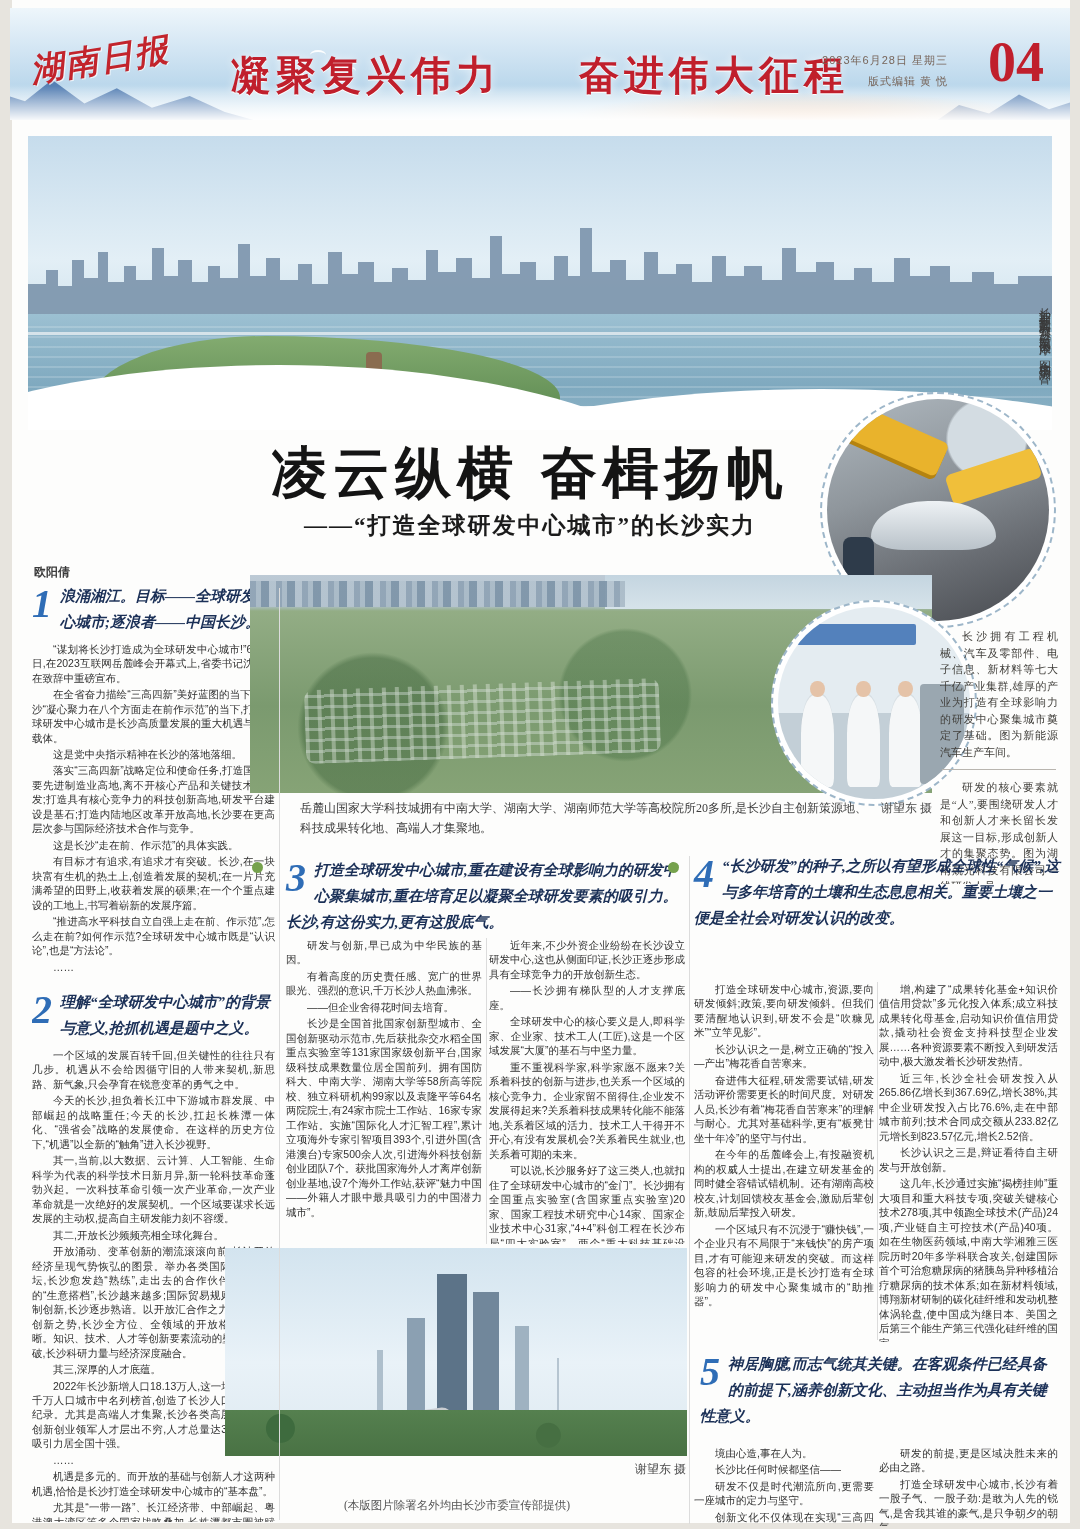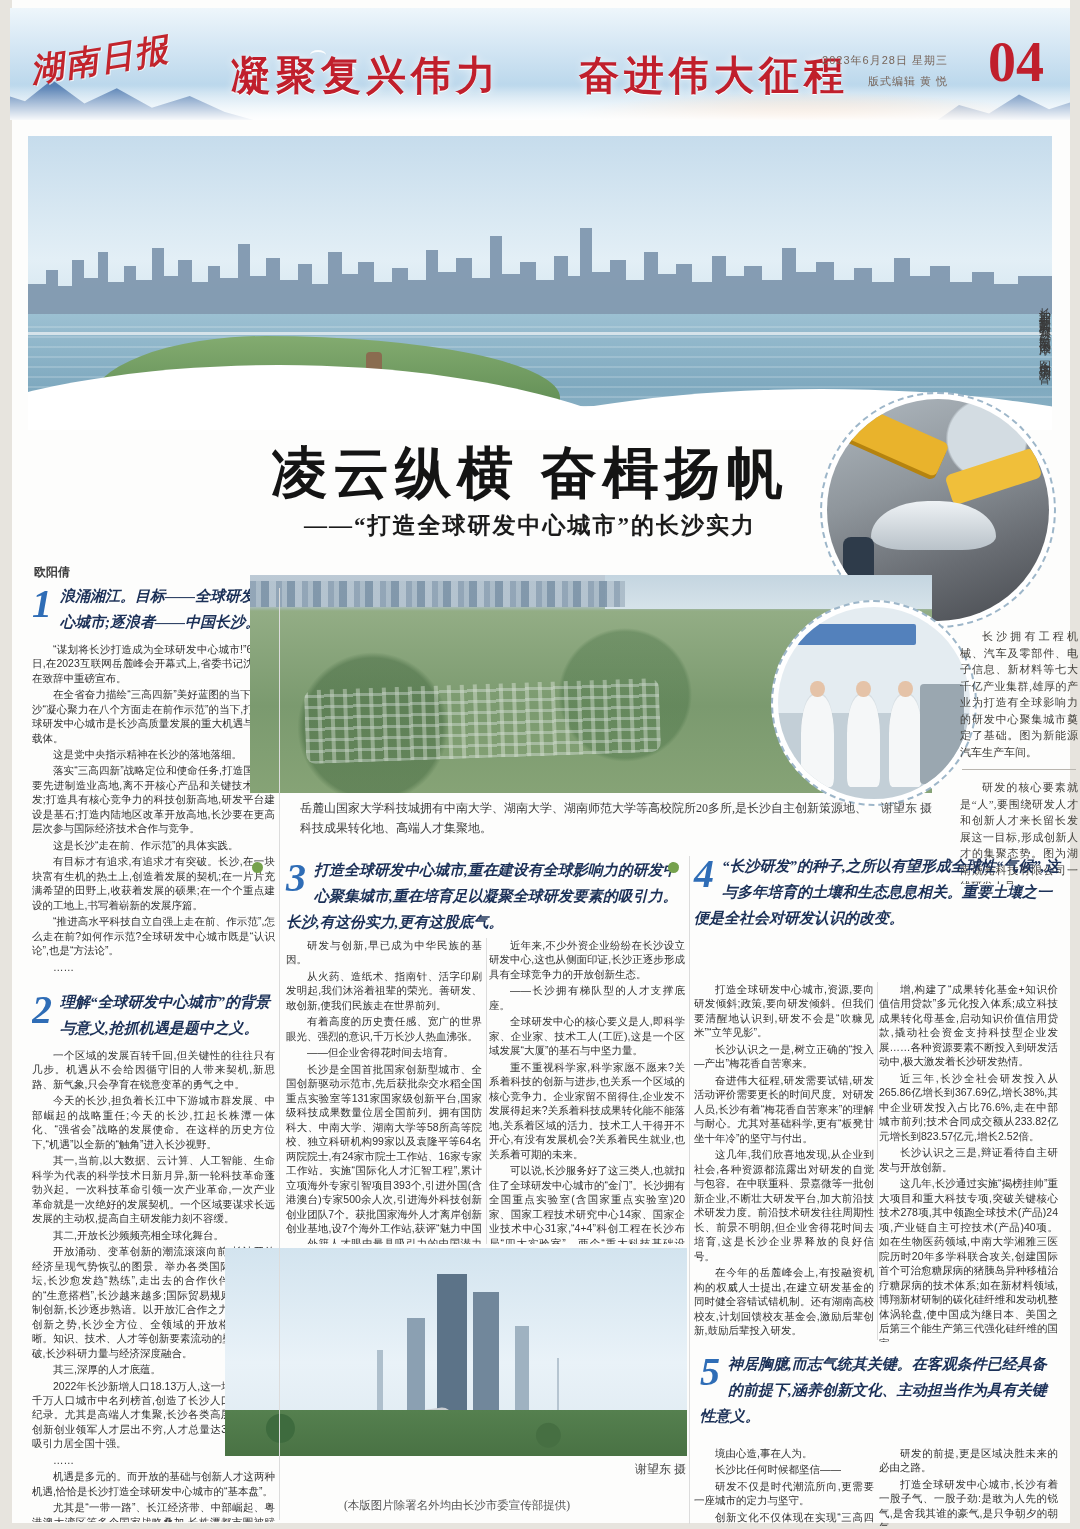--- a/index.html
+++ b/index.html
@@ -111,21 +111,21 @@
   .bp-road{position:absolute;left:-30px;bottom:6px;width:260px;height:26px;background:#c9cdd1;
     transform:rotate(-8deg);border-radius:12px;}
   
   .cap{position:absolute;font-family:"Liberation Serif",serif;font-size:12px;line-height:1.65;
     color:#3c3c3c;text-align:justify;overflow:hidden;}
   .capAerial{left:300px;top:799px;width:632px;height:44px;}
   .capBottom{left:228px;top:1460px;width:458px;height:36px;}
   .photog{float:right;margin-left:14px;color:#4a4a4a;}
   .provider{position:absolute;left:228px;top:1498px;width:458px;text-align:center;
     font-family:"Liberation Serif",serif;font-size:11.5px;color:#555;}
-  .sidebar{position:absolute;left:940px;top:628px;width:118px;height:256px;overflow:hidden;margin-left:20px;}
+  .sidebar{position:absolute;left:940px;top:628px;width:118px;height:256px;overflow:hidden;}
   .scap{margin:0;font-family:"Liberation Serif",serif;font-size:11px;line-height:1.5;
     color:#42403c;text-align:justify;text-indent:2em;}
   .sdiv{border-top:1px solid #b9b5af;margin:9px 2px;}
   
   .sec-head{display:flow-root;margin-bottom:6px;}
   .num{float:left;font-family:"Liberation Serif",serif;font-style:italic;font-weight:700;
     font-size:40px;line-height:.85;color:#2f6db6;margin:3px 8px 0 0;}
   .lead{font-family:"Liberation Serif",serif;font-style:italic;font-weight:700;
     font-size:15px;line-height:1.72;color:#1b3057;}
   .colL{position:absolute;left:32px;top:584px;width:243px;height:938px;overflow:hidden;}
@@ -258,42 +258,40 @@
     <div class="sdiv"></div>
     <p class="scap">研发的核心要素就是“人”,要围绕研发人才和创新人才来长留长发展这一目标,形成创新人才的集聚态势。图为湖南兢光科技有限公司一线研发人员。</p>
   </div>
 
   <span class="dot" style="left:252px;top:862px;"></span>
   <div class="shead s3h sec-head">
     <span class="num">3</span><span class="lead">打造全球研发中心城市,重在建设有全球影响力的研发中心聚集城市,重在培育足以凝聚全球研发要素的吸引力。长沙,有这份实力,更有这股底气。</span>
   </div>
   <div class="col c3a">
       <p class="para">研发与创新,早已成为中华民族的基因。</p>
-      <p class="para">从火药、造纸术、指南针、活字印刷发明起,我们沐浴着祖辈的荣光。善研发、敢创新,使我们民族走在世界前列。</p>
       <p class="para">有着高度的历史责任感、宽广的世界眼光、强烈的意识,千万长沙人热血沸张。</p>
       <p class="para">——但企业舍得花时间去培育。</p>
       <p class="para">长沙是全国首批国家创新型城市、全国创新驱动示范市,先后获批杂交水稻全国重点实验室等131家国家级创新平台,国家级科技成果数量位居全国前列。拥有国防科大、中南大学、湖南大学等58所高等院校、独立科研机构99家以及袁隆平等64名两院院士,有24家市院士工作站、16家专家工作站。实施“国际化人才汇智工程”,累计立项海外专家引智项目393个,引进外国(含港澳台)专家500余人次,引进海外科技创新创业团队7个。获批国家海外人才离岸创新创业基地,设7个海外工作站,获评“魅力中国——外籍人才眼中最具吸引力的中国潜力城市”。</p>
     </div>
   <div class="col c3b">
       <p class="para">近年来,不少外资企业纷纷在长沙设立研发中心,这也从侧面印证,长沙正逐步形成具有全球竞争力的开放创新生态。</p>
       <p class="para">——长沙拥有梯队型的人才支撑底座。</p>
       <p class="para">全球研发中心的核心要义是人,即科学家、企业家、技术工人(工匠),这是一个区域发展“大厦”的基石与中坚力量。</p>
       <p class="para">重不重视科学家,科学家愿不愿来?关系着科技的创新与进步,也关系一个区域的核心竞争力。企业家留不留得住,企业发不发展得起来?关系着科技成果转化能不能落地,关系着区域的活力。技术工人干得开不开心,有没有发展机会?关系着民生就业,也关系着可期的未来。</p>
       <p class="para">可以说,长沙服务好了这三类人,也就扣住了全球研发中心城市的“金门”。长沙拥有全国重点实验室(含国家重点实验室)20家、国家工程技术研究中心14家、国家企业技术中心31家,“4+4”科创工程在长沙布局“四大实验室”、两个“重大科技基础设施”。这些重点科创平台“领衔人”大多是享誉全国甚至享誉全球的科学家。</p>
     </div>
 
   <span class="dot" style="left:668px;top:862px;"></span>
   <div class="shead s4h sec-head">
     <span class="num">4</span><span class="lead">“长沙研发”的种子,之所以有望形成全球性“气候”,这与多年培育的土壤和生态息息相关。重要土壤之一便是全社会对研发认识的改变。</span>
   </div>
   <div class="col c4a">
       <p class="para">打造全球研发中心城市,资源,要向研发倾斜;政策,要向研发倾斜。但我们要清醒地认识到,研发不会是“吹糠见米”“立竿见影”。</p>
       <p class="para">长沙认识之一是,树立正确的“投入—产出”梅花香自苦寒来。</p>
       <p class="para">奋进伟大征程,研发需要试错,研发活动评价需要更长的时间尺度。对研发人员,长沙有着“梅花香自苦寒来”的理解与耐心。尤其对基础科学,更有“板凳甘坐十年冷”的坚守与付出。</p>
-      <p class="para">这几年,我们欣喜地发现,从企业到社会,各种资源都流露出对研发的自觉与包容。在中联重科、景嘉微等一批创新企业,不断壮大研发平台,加大前沿技术研发力度。前沿技术研发往往周期性长、前景不明朗,但企业舍得花时间去培育,这是长沙企业界释放的良好信号。</p>
       <p class="para">在今年的岳麓峰会上,有投融资机构的权威人士提出,在建立研发基金的同时健全容错试错机制。还有湖南高校校友,计划回馈校友基金会,激励后辈创新,鼓励后辈投入研发。</p>
       <p class="para">一个区域只有不沉浸于“赚快钱”,一个企业只有不局限于“来钱快”的房产项目,才有可能迎来研发的突破。而这样包容的社会环境,正是长沙打造有全球影响力的研发中心聚集城市的“助推器”。</p>
     </div>
   <div class="col c4b">
       <p class="para">增,构建了“成果转化基金+知识价值信用贷款”多元化投入体系;成立科技成果转化母基金,启动知识价值信用贷款,撬动社会资金支持科技型企业发展……各种资源要素不断投入到研发活动中,极大激发着长沙研发热情。</p>
       <p class="para">近三年,长沙全社会研发投入从265.86亿增长到367.69亿,增长38%,其中企业研发投入占比76.6%,走在中部城市前列;技术合同成交额从233.82亿元增长到823.57亿元,增长2.52倍。</p>
       <p class="para">长沙认识之三是,辩证看待自主研发与开放创新。</p>
       <p class="para">这几年,长沙通过实施“揭榜挂帅”重大项目和重大科技专项,突破关键核心技术278项,其中领跑全球技术(产品)24项,产业链自主可控技术(产品)40项。如在生物医药领域,中南大学湘雅三医院历时20年多学科联合攻关,创建国际首个可治愈糖尿病的猪胰岛异种移植治疗糖尿病的技术体系;如在新材料领域,博翔新材研制的碳化硅纤维和发动机整体涡轮盘,使中国成为继日本、美国之后第三个能生产第三代强化硅纤维的国家……</p>
     </div>
 

